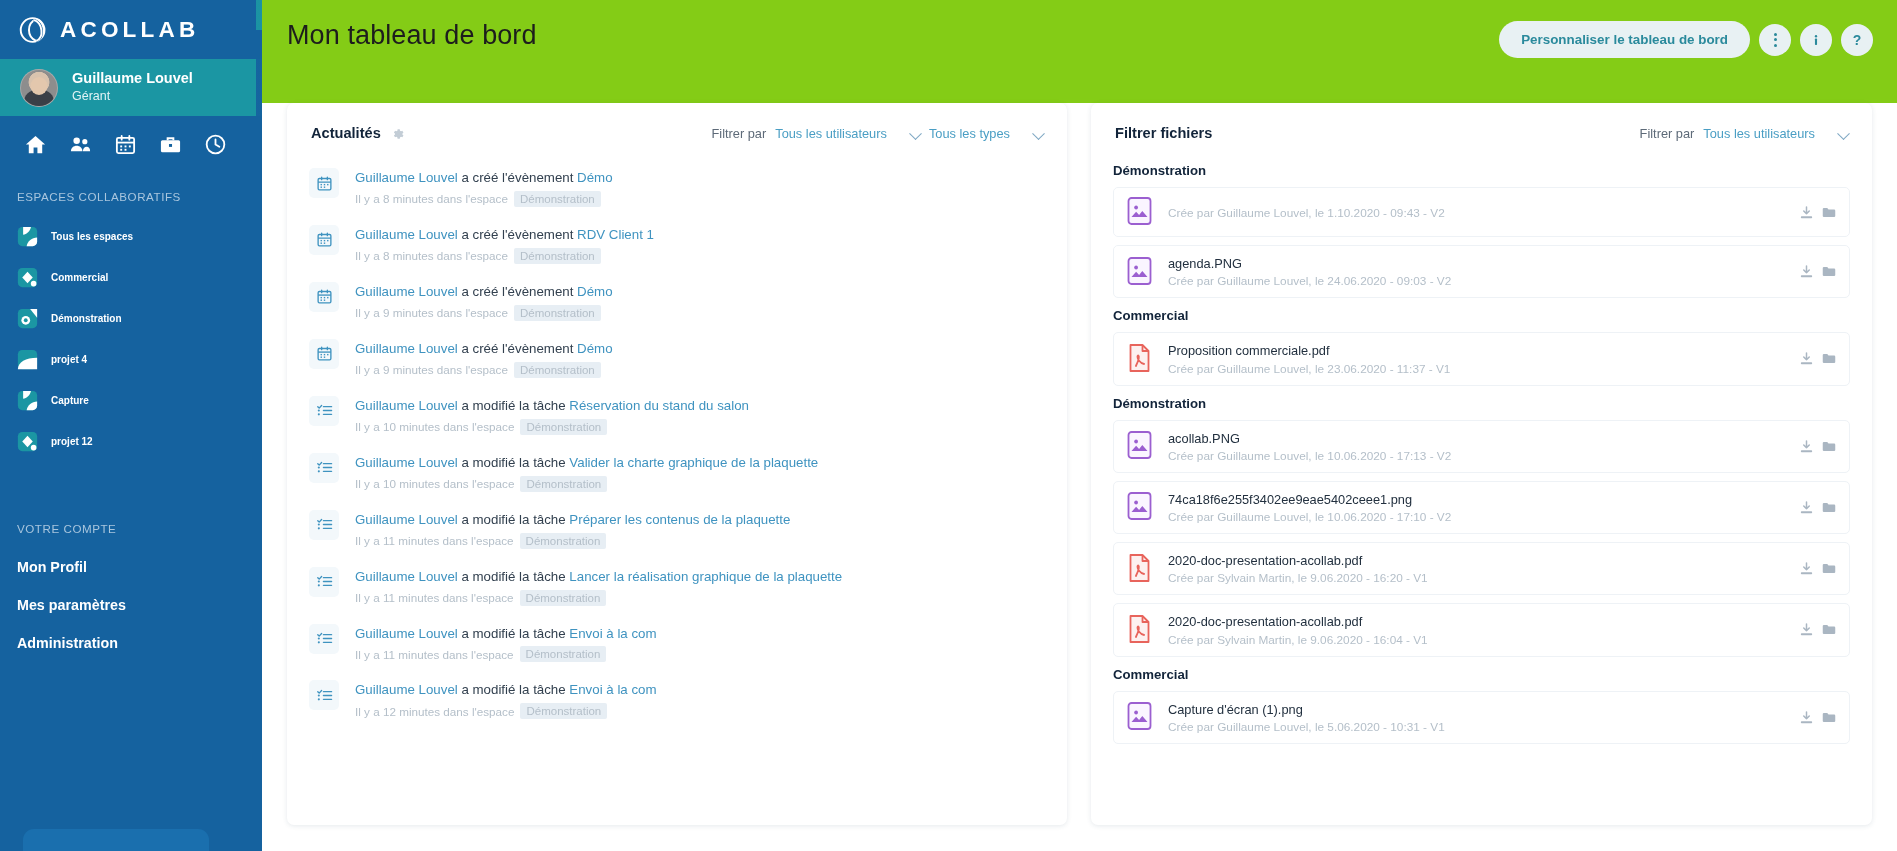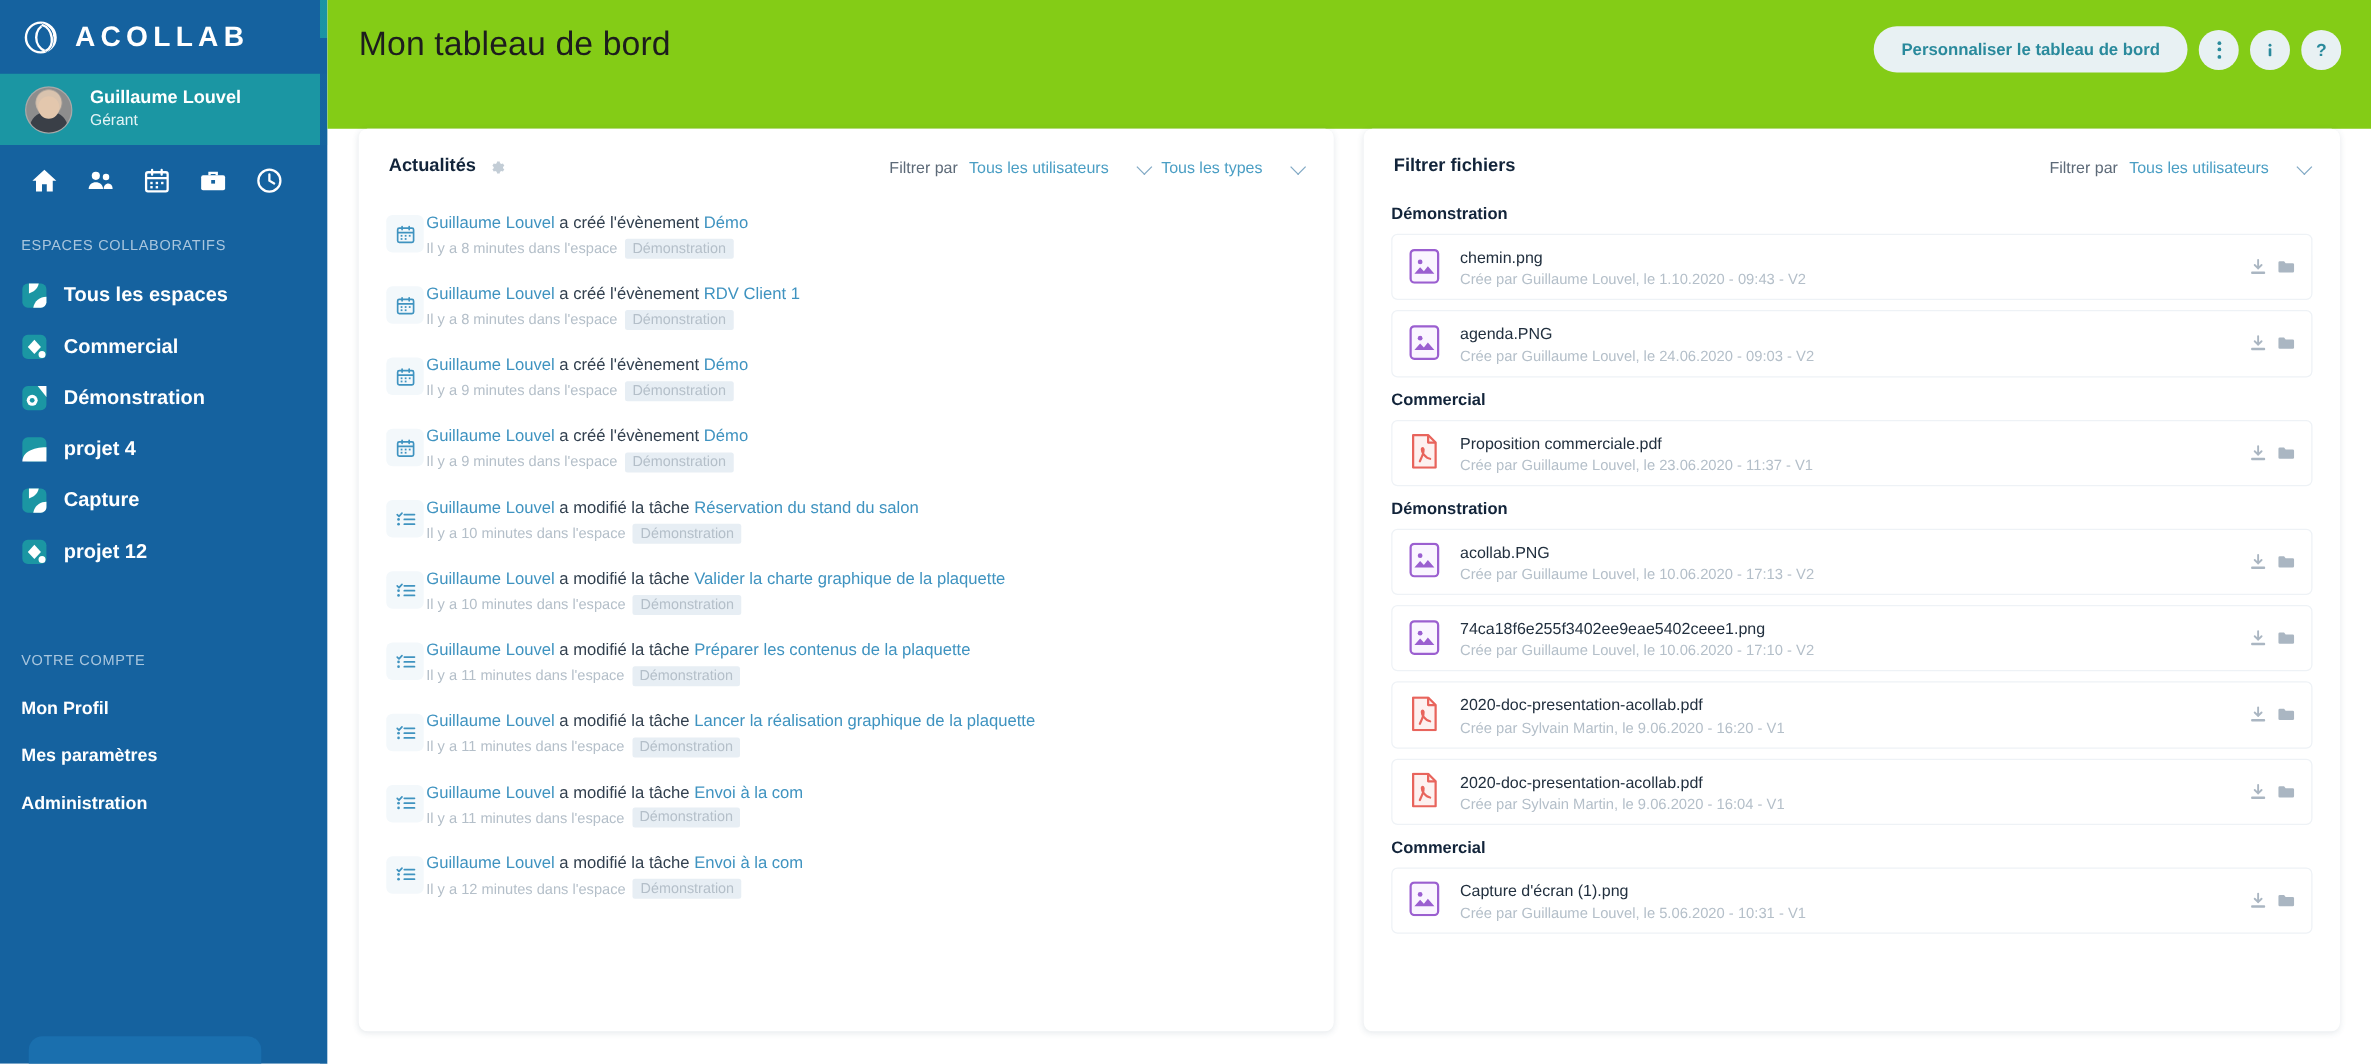--- a/index.html
+++ b/index.html
@@ -62,21 +62,21 @@
 
   .side-section-title {
     color: #a9c6de; font-size: 11.6px; letter-spacing: .55px;
     padding: 18px 0 13px 17px; text-transform: uppercase;
   }
   .space-item {
     display: flex; align-items: center; gap: 13px;
     padding: 10px 0 10px 17px; cursor: pointer;
   }
   .space-ico { width: 21px; height: 21px; flex: 0 0 21px; }
-  .space-label { color: #ffffff; font-size: 16px; font-weight: bold; }
+  .space-label { color: #ffffff; font-size: 10px; font-weight: bold; }
 
   .account-link {
     color: #ffffff; font-size: 14.3px; font-weight: bold;
     padding: 11px 0 11px 17px; cursor: pointer;
   }
   .sb-bottom {
     position: absolute; left: 23px; bottom: -18px;
     width: 186px; height: 40px; border-radius: 11px;
     background: #1a6fae;
   }
@@ -143,21 +143,21 @@
     color: #4a9ec4; display: flex; align-items: flex-end; gap: 24px; cursor: pointer;
   }
   .chev {
     width: 9px; height: 9px; border-right: 1.6px solid #7fa8c4;
     border-bottom: 1.6px solid #7fa8c4; transform: rotate(45deg) translate(-2px,-2px);
   }
 
   
   .feed { padding: 18px 10px 0 22px; }
   .feed-row {
-    display: flex; align-items: center; gap: 2px;
+    display: flex; align-items: flex-start; gap: 16px;
     padding: 9px 0 9px 0;
   }
   .feed-ico {
     width: 30px; height: 30px; min-width: 30px;
     border-radius: 5px; background: #f3f8fb;
     display: flex; align-items: center; justify-content: center;
   }
   .feed-body { padding-top: 1px; }
   .feed-line { font-size: 13.3px; color: #32404f; line-height: 1.35; }
   .feed-user { color: #3f93c0; }
@@ -593,21 +593,20 @@
         </div>
         <div class="files" id="files">
             <div class="file-group">Démonstration</div>
             <div class="file-row">
               <span class="file-ico"><svg width="25" height="28" viewBox="0 0 24 28">
   <rect x="1" y="1" width="22" height="26" rx="3" fill="#faf5ff" stroke="#9b5fd0" stroke-width="1.8"></rect>
   <circle cx="8.6" cy="10.5" r="1.9" fill="#9b5fd0"></circle>
   <path d="M4 20l4.6-5.3 3 3.3 3.2-4L20 20z" fill="#9b5fd0"></path>
                 </svg></span>
        <span class="file-main">
-         <span class="file-name" style="display:block">chemin.png</span>
          <span class="file-meta" style="display:block">Crée par Guillaume Louvel, le 1.10.2020 - 09:43 - V2</span>
        </span>
        <span class="file-actions">
          <span class="act"><svg width="15" height="15" viewBox="0 0 24 24">
   <path d="M12 3v11m0 0l-4.4-4.4M12 14l4.4-4.4" fill="none" stroke="#aab6c2" stroke-width="2.4" stroke-linecap="round" stroke-linejoin="round"></path>
   <rect x="3" y="18" width="18" height="3" rx="1.2" fill="#aab6c2"></rect>
                   </svg></span>
          <span class="act"><svg width="16" height="15" viewBox="0 0 24 24">
   <path d="M2 6.5A1.8 1.8 0 0 1 3.8 4.7h5.4l2 2.6h9A1.8 1.8 0 0 1 22 9.1v8.4a1.8 1.8 0 0 1-1.8 1.8H3.8A1.8 1.8 0 0 1 2 17.5z" fill="#aab6c2"></path>
                   </svg></span>

